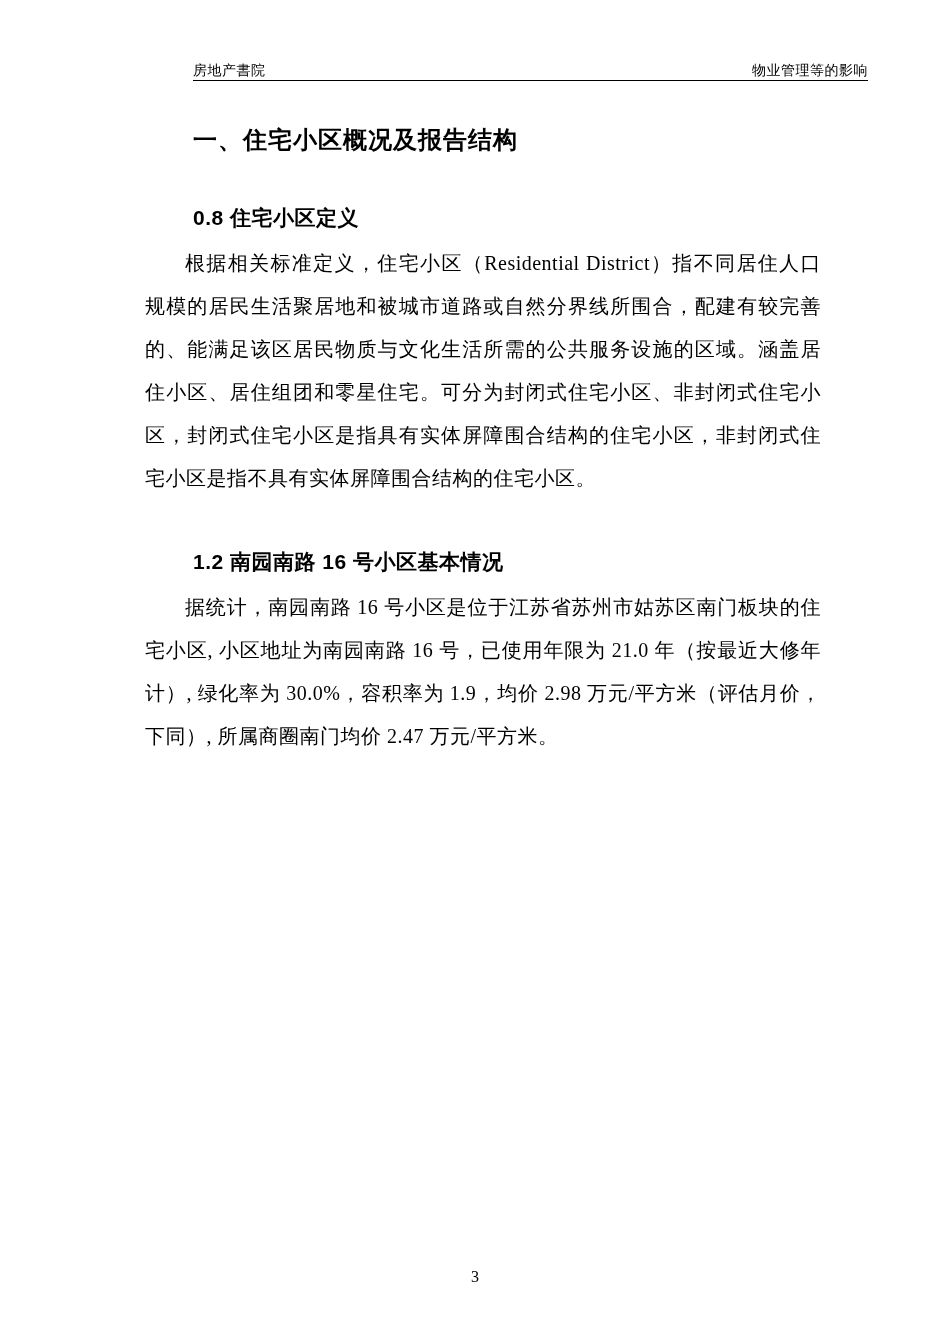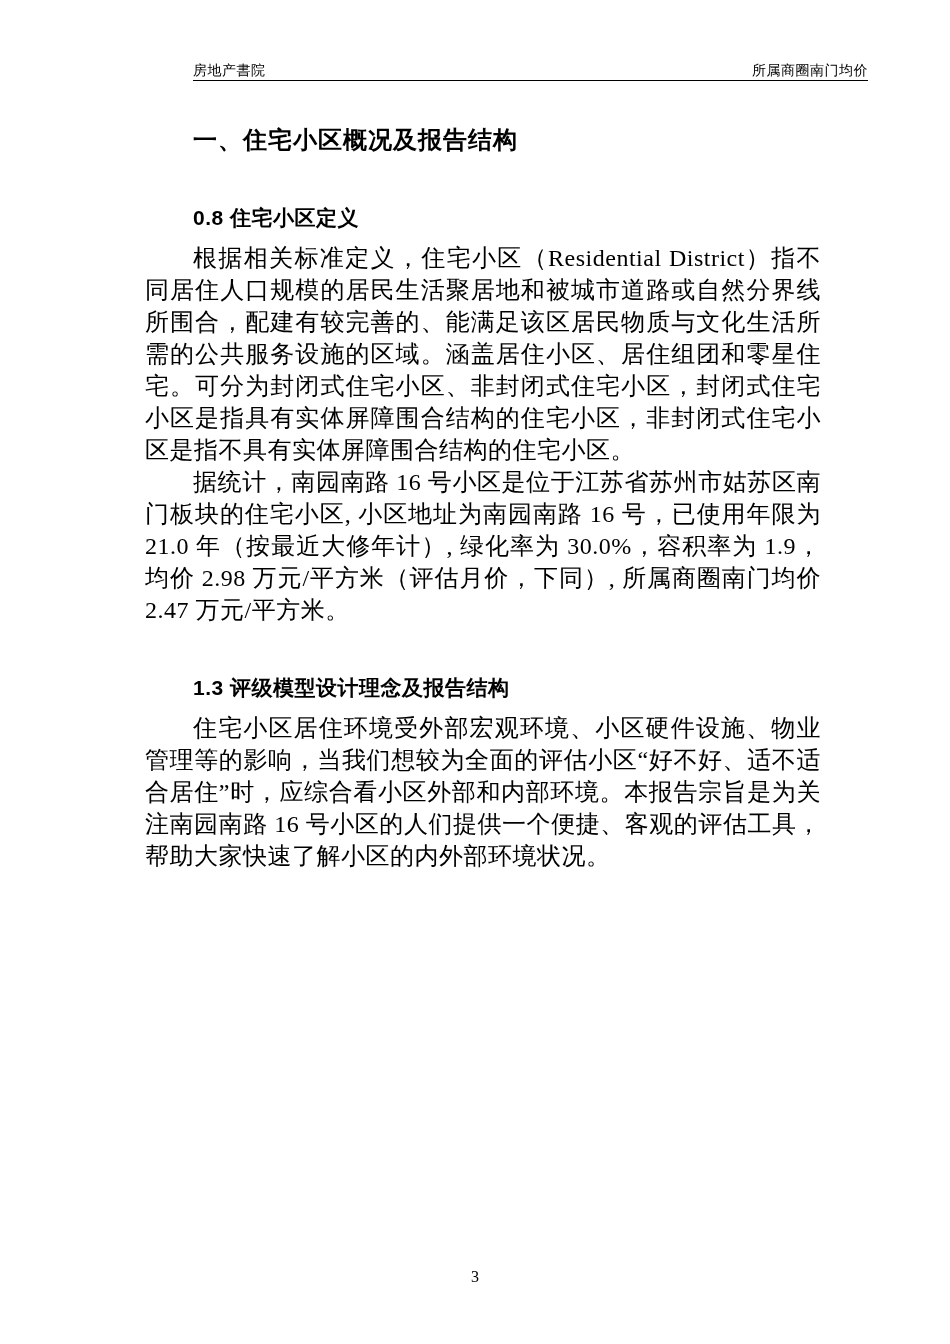--- a/index.html
+++ b/index.html
@@ -44,22 +44,22 @@
       font-family: Liberation Mono, monospace;
     }
     .section-heading {
       font-size: 21px;
       font-weight: bold;
       margin: 48px 0 10px 48px;
       letter-spacing: 0.5px;
       font-family: "Liberation Sans", "DejaVu Sans", sans-serif;
     }
     .section-body {
-      font-size: 24px;
-      line-height: 32px;
+      font-size: 20px;
+      line-height: 43px;
       text-align: justify;
       text-justify: inter-ideograph;
       text-indent: 2em;
       margin: 0;
       letter-spacing: 0.5px;
     }
     .footer {
       position: absolute;
       bottom: 58px;
       left: 0;
@@ -68,40 +68,37 @@
       font-size: 16px;
     }
   </style>
 </head>
 <body>
 
 <div class="page">
 
   <div class="header">
     <span>房地产書院</span>
-    <span>所属商圈南门均价</span>
+    <span>物业管理等的影响</span>
   </div>
 
   <div class="content">
 
     <h1 class="doc-title">一、住宅小区概况及报告结构</h1>
 
     <div>
       <h2 class="section-heading">0.8 住宅小区定义</h2>
       <p class="section-body">根据相关标准定义，住宅小区（Residential District）指不同居住人口规模的居民生活聚居地和被城市道路或自然分界线所围合，配建有较完善的、能满足该区居民物质与文化生活所需的公共服务设施的区域。涵盖居住小区、居住组团和零星住宅。可分为封闭式住宅小区、非封闭式住宅小区，封闭式住宅小区是指具有实体屏障围合结构的住宅小区，非封闭式住宅小区是指不具有实体屏障围合结构的住宅小区。</p>
     </div>
 
     <div>
+      <h2 class="section-heading">1.2 南园南路 16 号小区基本情况</h2>
       <p class="section-body">据统计，南园南路 16 号小区是位于江苏省苏州市姑苏区南门板块的住宅小区, 小区地址为南园南路 16 号，已使用年限为 21.0 年（按最近大修年计）, 绿化率为 30.0%，容积率为 1.9，均价 2.98 万元/平方米（评估月价，下同）, 所属商圈南门均价 2.47 万元/平方米。</p>
     </div>
 
-    <div>
-      <h2 class="section-heading">1.3 评级模型设计理念及报告结构</h2>
-      <p class="section-body">住宅小区居住环境受外部宏观环境、小区硬件设施、物业管理等的影响，当我们想较为全面的评估小区“好不好、适不适合居住”时，应综合看小区外部和内部环境。本报告宗旨是为关注南园南路 16 号小区的人们提供一个便捷、客观的评估工具，帮助大家快速了解小区的内外部环境状况。</p>
-    </div>
 
   </div>
 
   <div class="footer">
     <span>3</span>
   </div>
 
 </div>
 
 </body></html>

